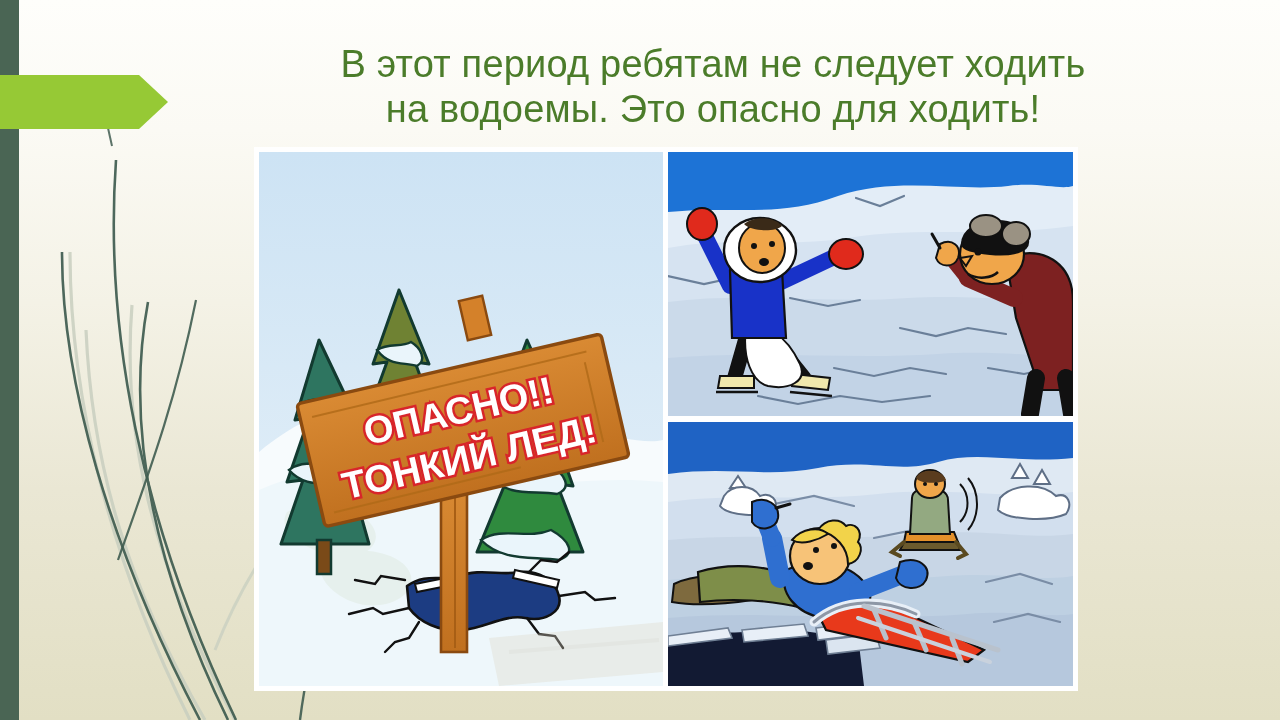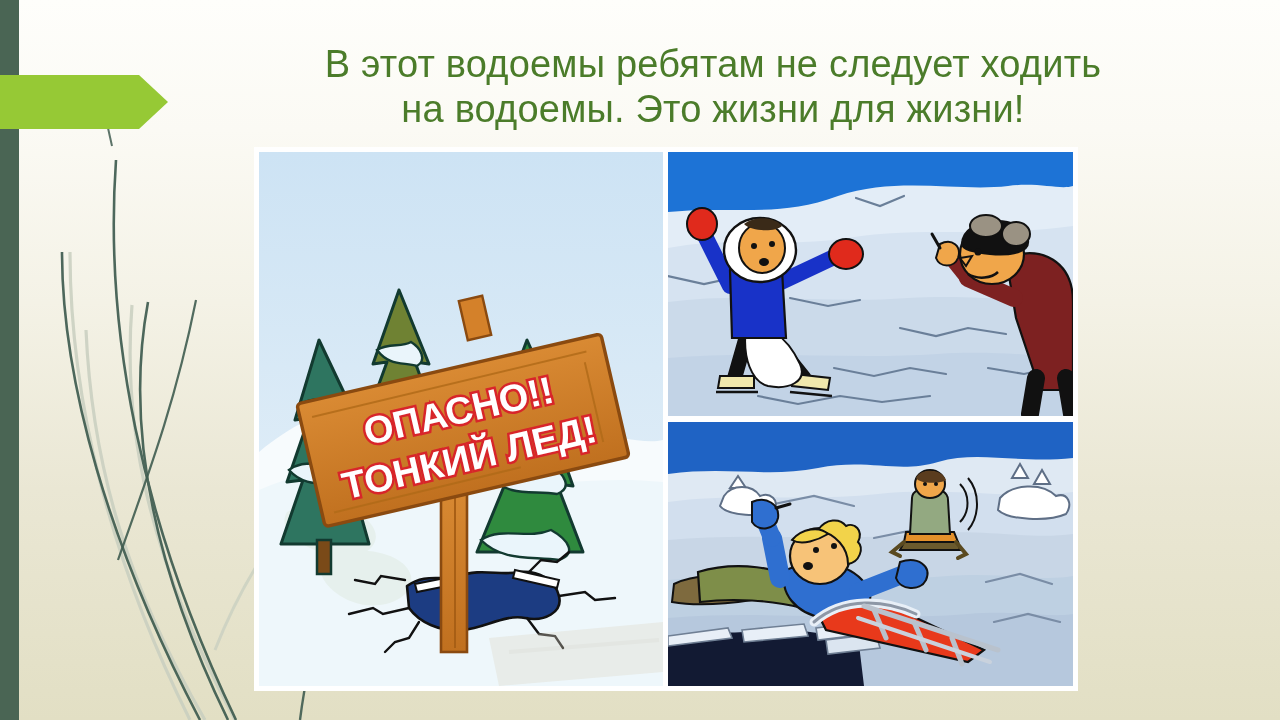--- a/index.html
+++ b/index.html
@@ -64,22 +64,22 @@
     <path d="M360 560 C 330 590, 310 640, 300 720"></path>
   </g>
   <path d="M108 128 L 112 146" stroke="#3f5c50" stroke-width="2" fill="none" opacity=".85"></path>
 </svg>
 
 <svg id="accent-arrow" viewBox="0 0 168 54" preserveAspectRatio="none">
   <polygon points="0,0 139,0 168,27 139,54 0,54" fill="#96c935"></polygon>
 </svg>
 
 <div id="title">
-  <span class="ln">В этот водоемы ребятам не следует ходить</span>
-  <span class="ln">на водоемы. Это жизни для жизни!</span>
+  <span class="ln">В этот период ребятам не следует ходить</span>
+  <span class="ln">на водоемы. Это опасно для ходить!</span>
 </div>
 
 <div id="picture-frame">
 
   <div class="panel" id="panel-left">
     <svg viewBox="0 0 404 534" preserveAspectRatio="none">
       <defs>
         <linearGradient id="skyL" x1="0" y1="0" x2="0" y2="1">
           <stop offset="0" stop-color="#cde3f4"></stop>
             <stop offset="1" stop-color="#e8f2f9"></stop>

